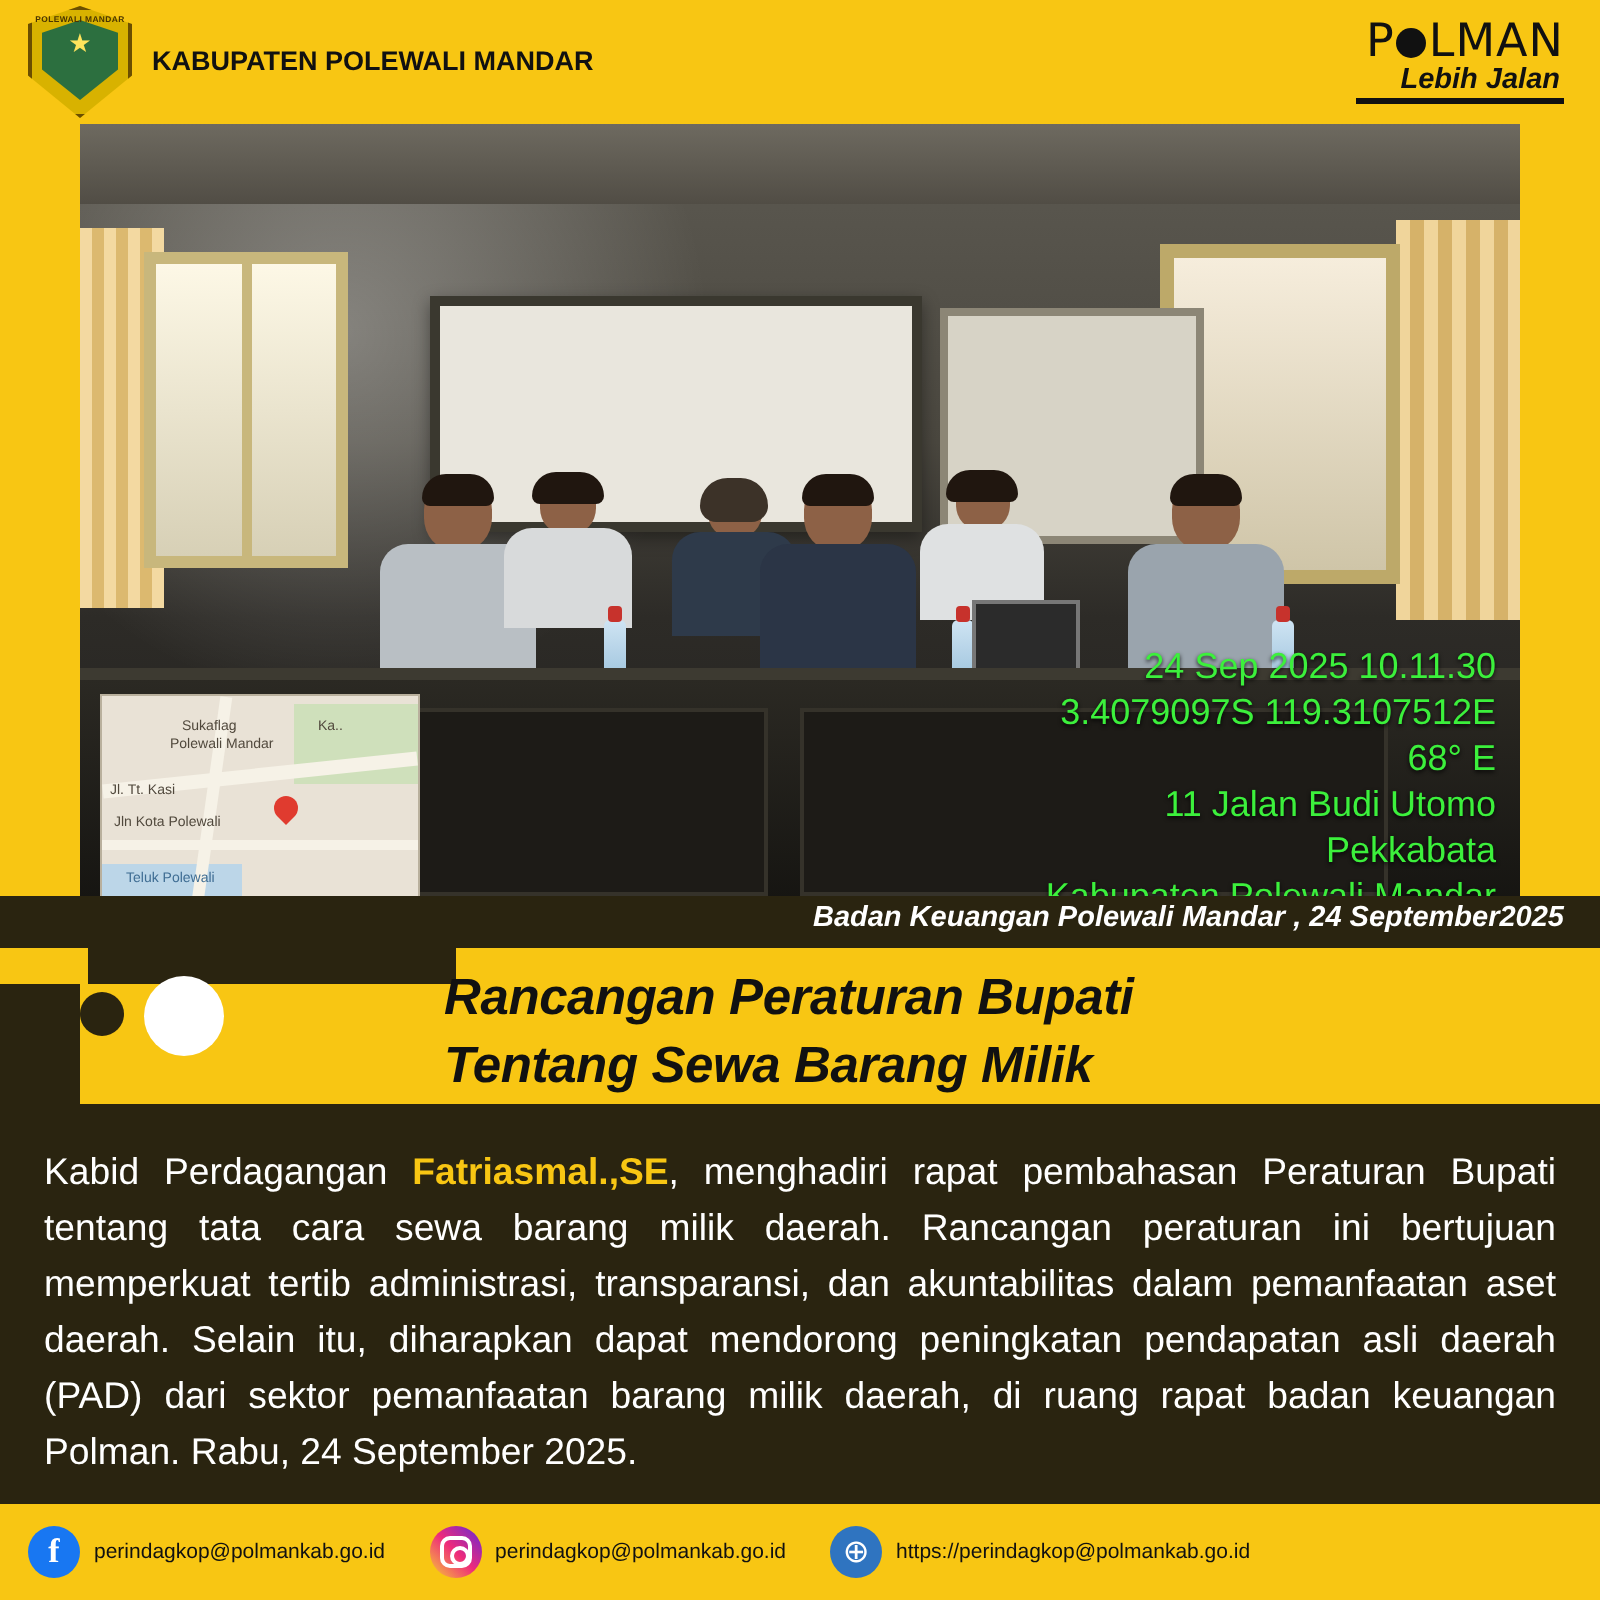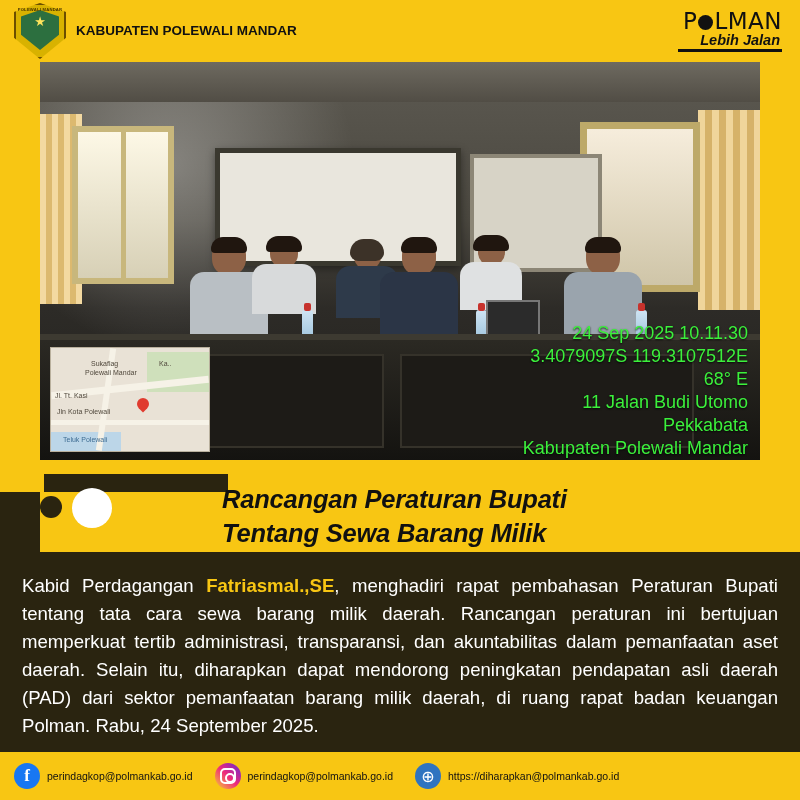--- a/index.html
+++ b/index.html
@@ -404,20 +404,23 @@
 
       <div class="gps">24 Sep 2025 10.11.30
 3.4079097S 119.3107512E
 68° E
 11 Jalan Budi Utomo
 Pekkabata
 Kabupaten Polewali Mandar</div>
     </div>
   </div>
 
+  <div class="subband">
+    <div class="txt">Badan Keuangan Polewali Mandar , 24 September2025</div>
+  </div>
 
   <div class="titleband">
     <div class="bar-l"></div>
     <div class="notch-l"></div>
     <div class="deco3"></div>
     <div class="deco1"></div>
     <div class="deco2"></div>
     <h1>Rancangan Peraturan Bupati Tentang Sewa Barang Milik Daerah</h1>
   </div>
 
@@ -435,17 +438,17 @@
     <div class="fitem f2">
       <div class="ic ic-ig">
           <i></i>
         </div>
       <div class="txt">perindagkop@polmankab.go.id</div>
     </div>
     <div class="fitem f3">
       <div class="ic ic-web">
           <span>⊕</span>
         </div>
-      <div class="txt">https://diharapkan@polmankab.go.id</div>
+      <div class="txt">https://perindagkop@polmankab.go.id</div>
     </div>
   </div>
 
 </div>
 
 </body></html>

